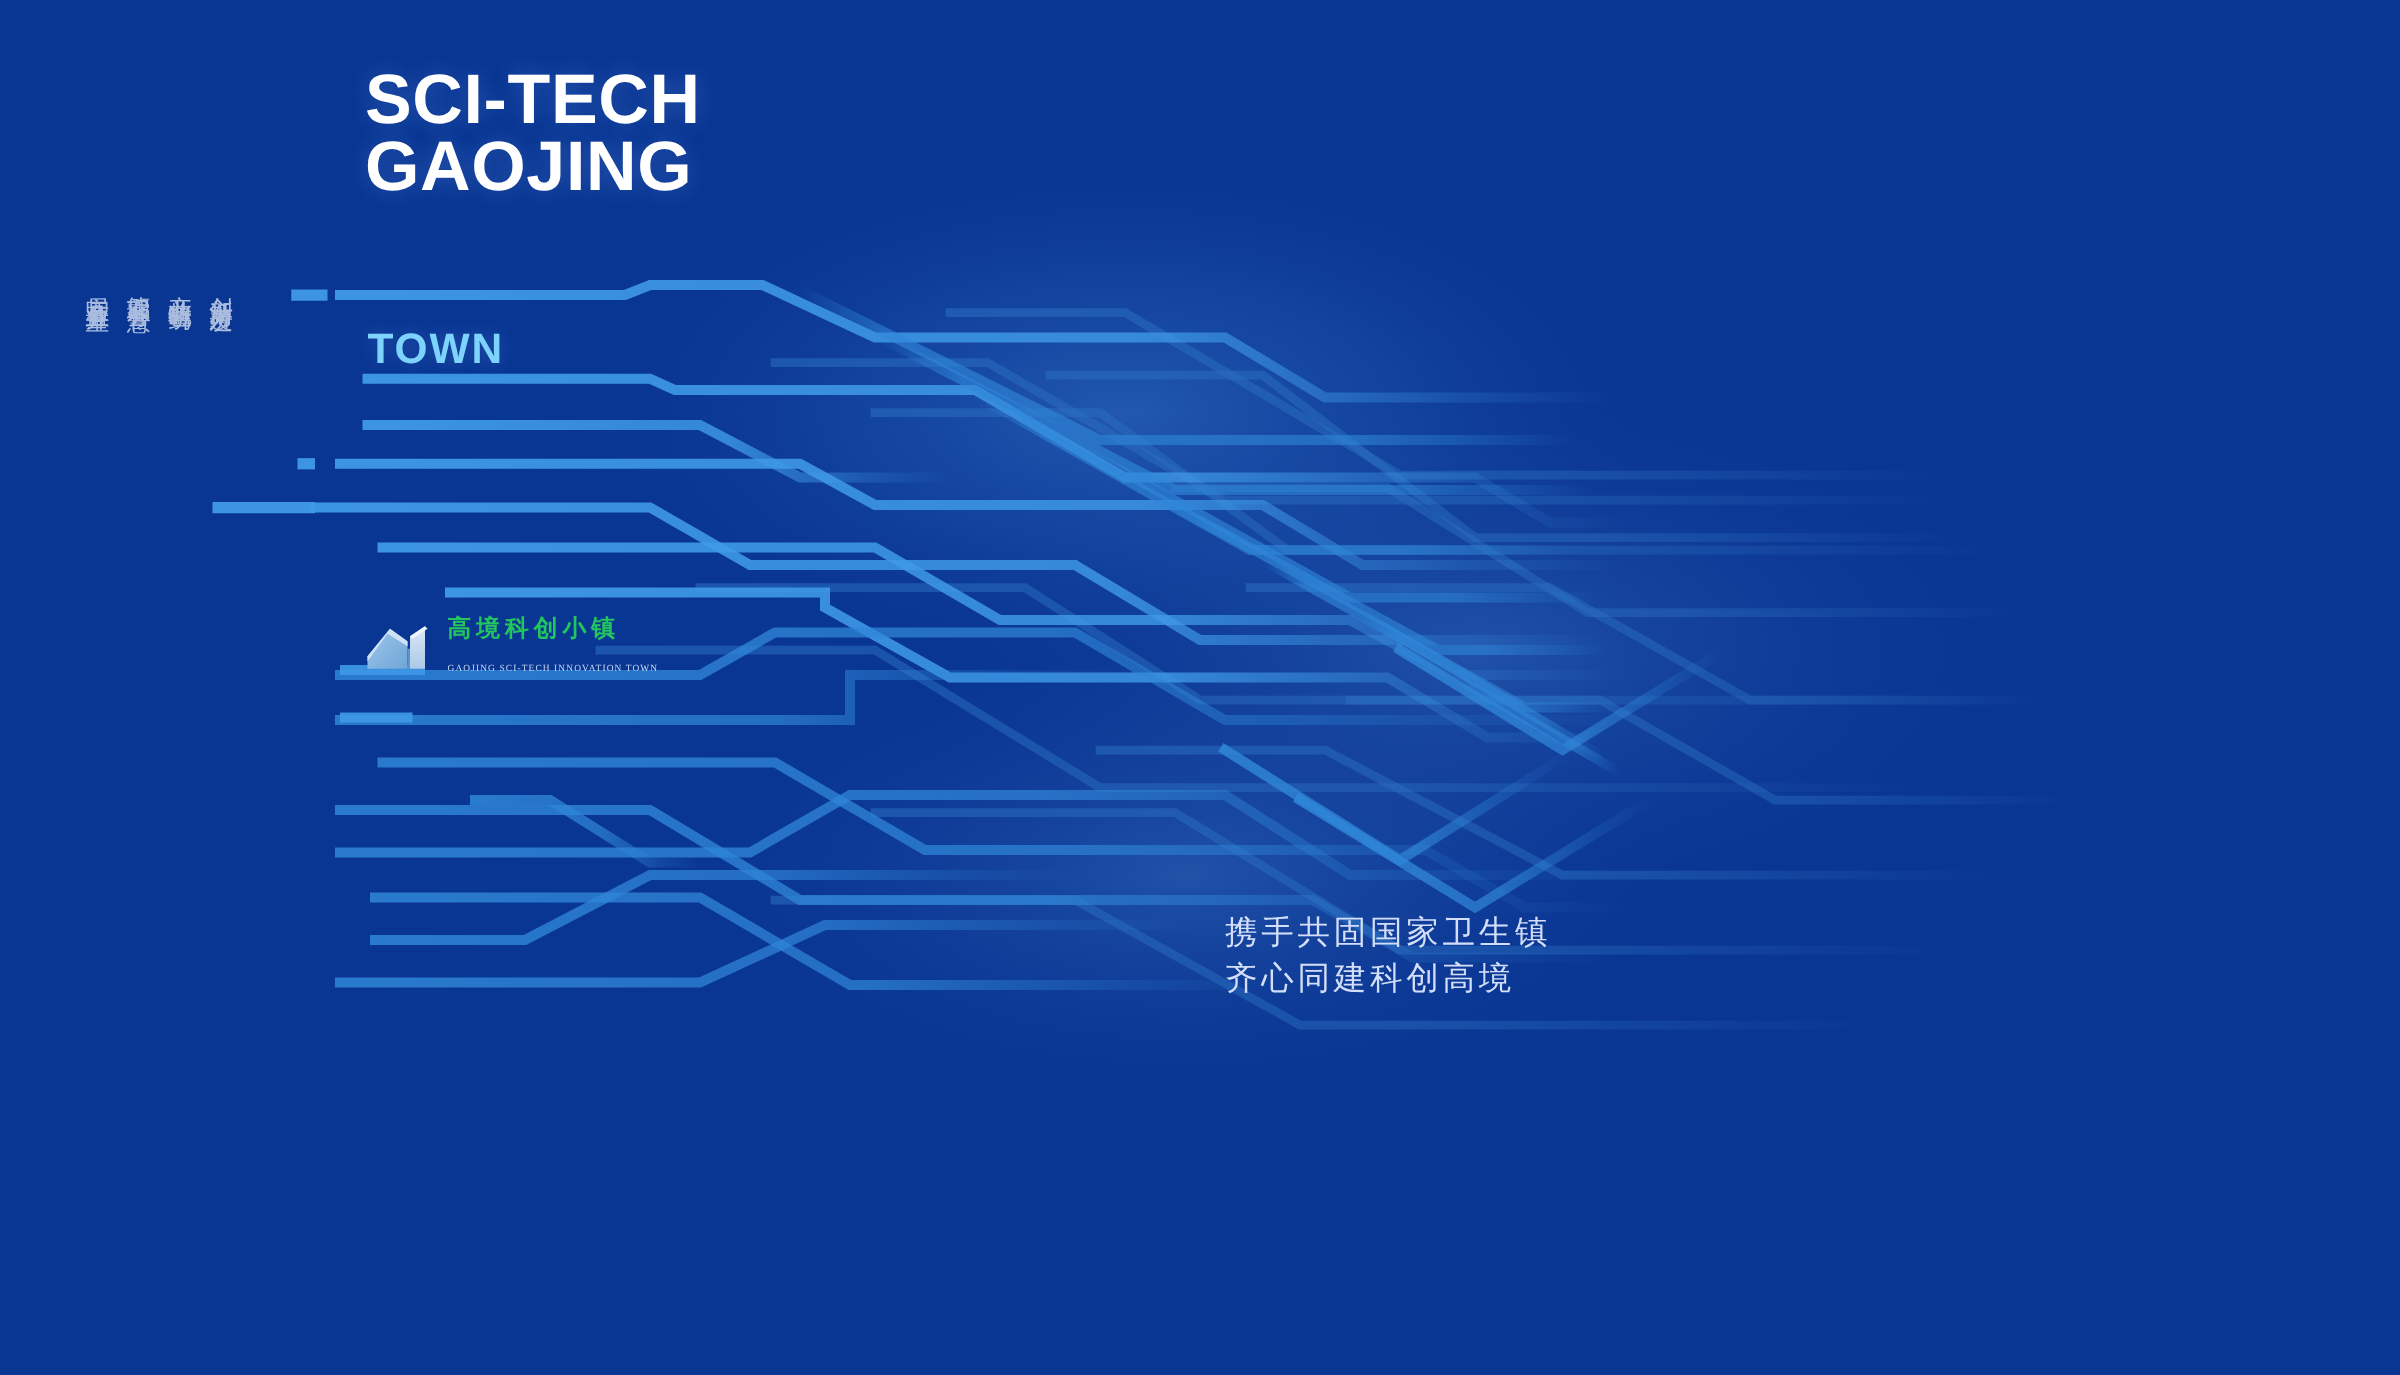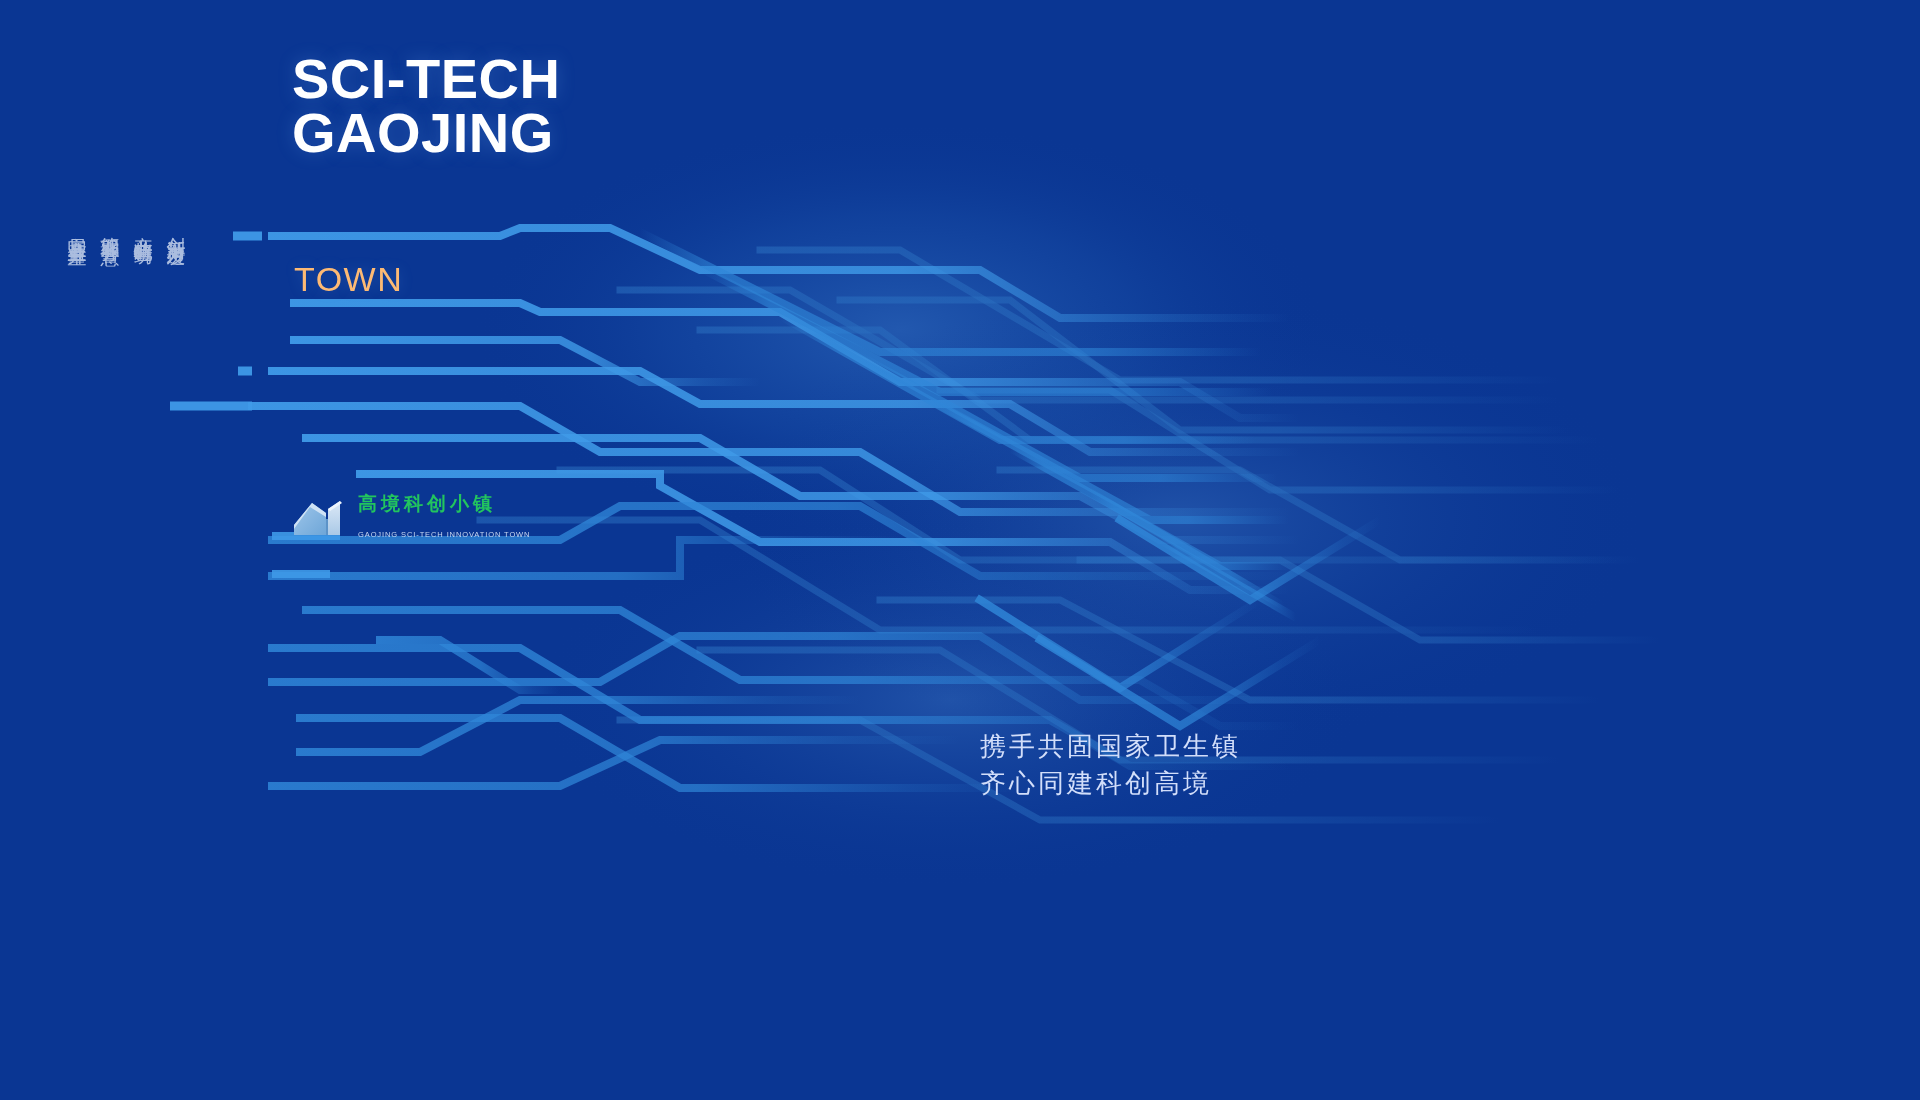--- a/index.html
+++ b/index.html
@@ -72,24 +72,24 @@
     color: #ffffff;
     white-space: nowrap;
     text-shadow: 0 0 18px rgba(120,185,255,0.25);
   }
 
   #town-word {
     position: absolute;
     left: 294px;
     top: 260px;
     font-family: "Liberation Sans", "DejaVu Sans", sans-serif;
-    font-weight: normal;
+    font-weight: bold;
     font-size: 34px;
     letter-spacing: 1.5px;
-    color: #fdba74;
+    color: #7dd3fc;
     z-index: 8;
     text-shadow: 0 0 14px rgba(120,185,255,0.22);
   }
 
   
   #logo-lockup {
     position: absolute;
     left: 292px;
     top: 494px;
     display: flex;
@@ -110,21 +110,21 @@
   #logo-cn {
     font-family: "DejaVu Sans", "Liberation Sans", sans-serif;
     font-size: 19px;
     font-weight: bold;
     letter-spacing: 4px;
     color: #22c55e;
     line-height: 1.05;
     white-space: nowrap;
   }
   #logo-en {
-    font-family: Liberation Sans, sans-serif;
+    font-family: Liberation Serif, serif;
     font-size: 7.5px;
     letter-spacing: 0.9px;
     color: #c9d9f2;
     margin-top: 16px;
     white-space: nowrap;
   }
 
   
   #slogan {
     position: absolute;

